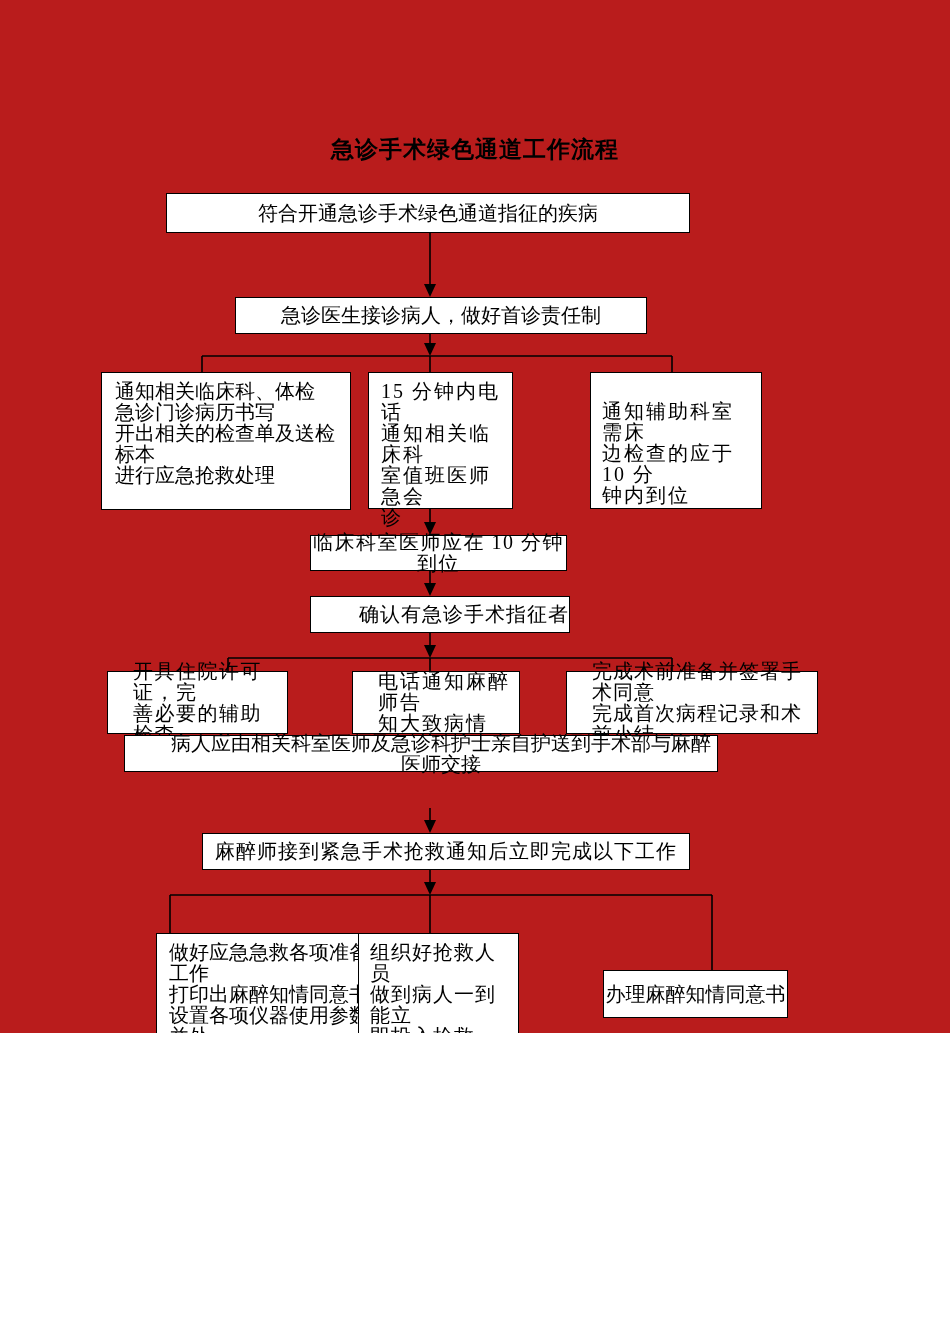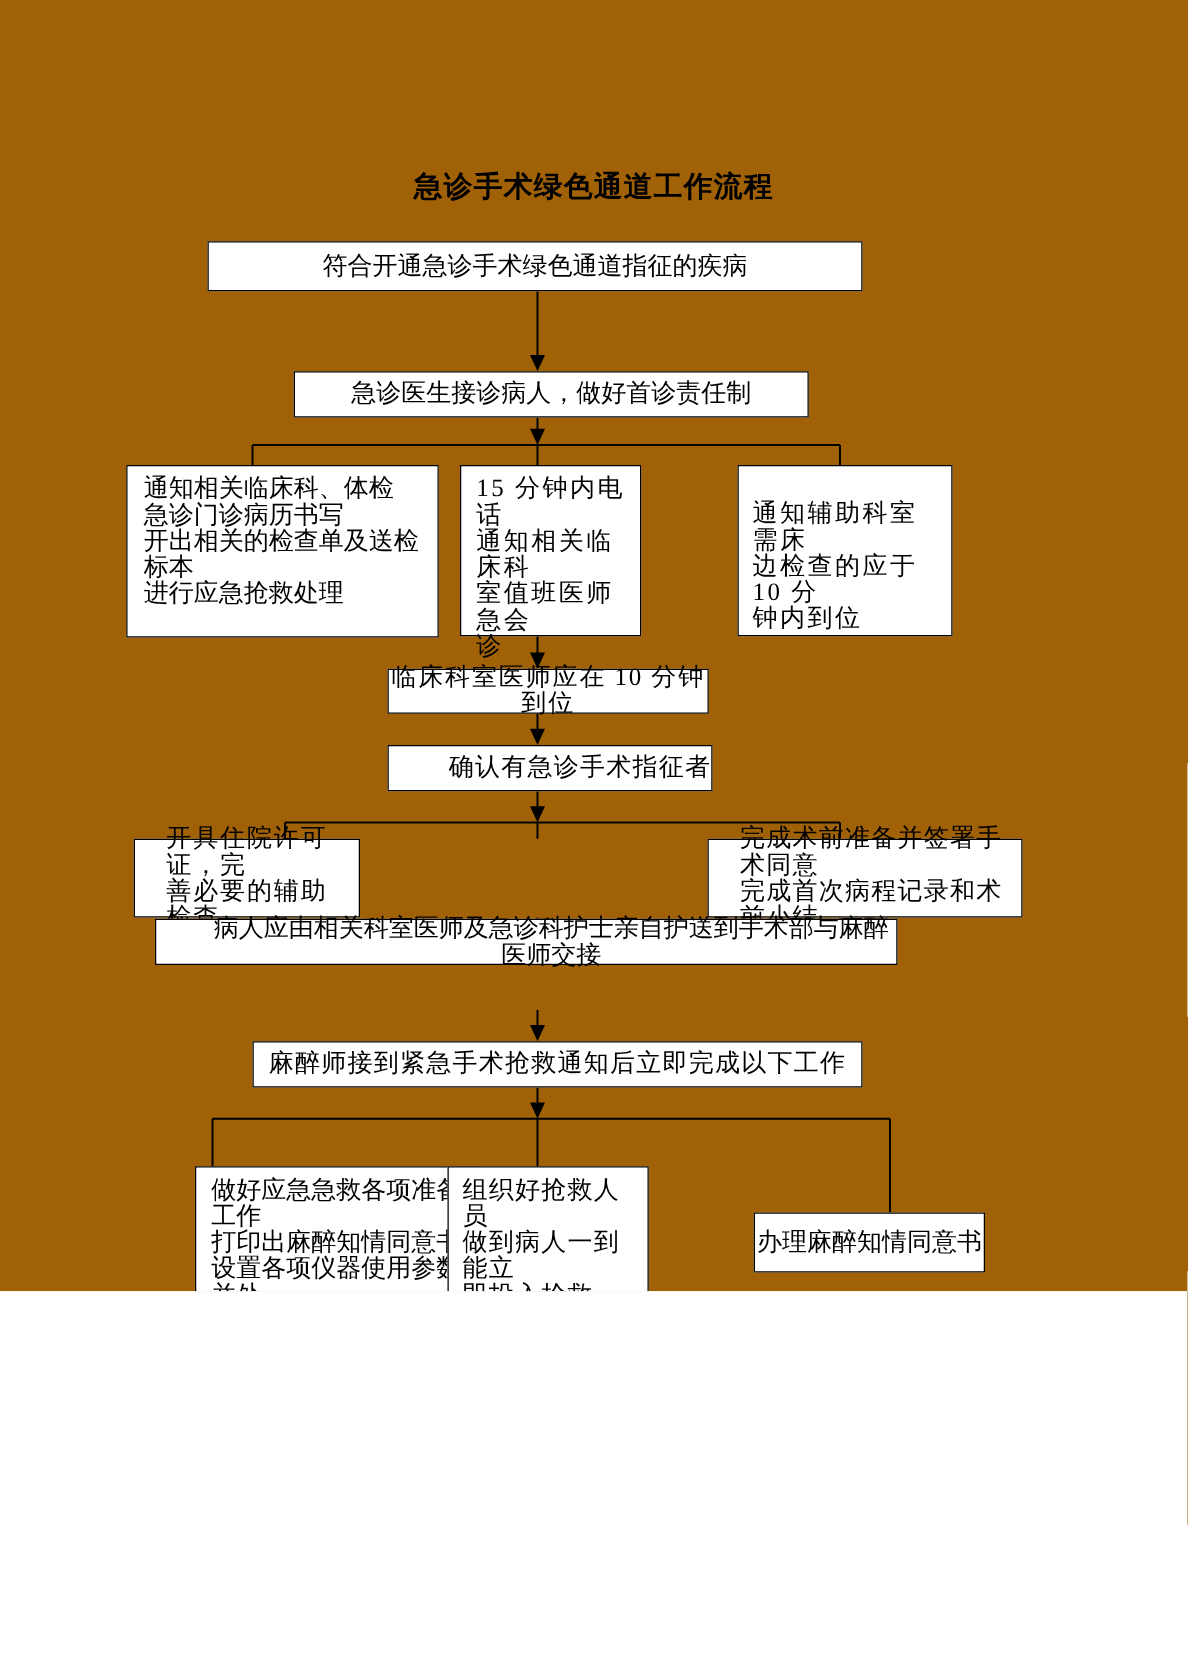--- a/index.html
+++ b/index.html
@@ -1,20 +1,20 @@
 <!DOCTYPE html>
 <html><head>
 <meta charset="utf-8">
 <style>
   html, body { margin: 0; padding: 0; background: #ffffff; }
   #page {
     position: relative;
     width: 950px;
     height: 1033px;
-    background: #a16207;
+    background: #b91c1c;
     font-family: "Liberation Serif", "DejaVu Serif", serif;
     color: #000000;
     overflow: hidden;
   }
   #connectors {
     position: absolute;
     left: 0; top: 0;
     width: 950px; height: 1344px;
     z-index: 1;
   }
@@ -151,20 +151,22 @@
 边检查的应于 10 分
 钟内到位</div>
 
   <div class="node center ls15" style="left:310px; top:535px; width:257px; height:36px;">临床科室医师应在 10 分钟到位</div>
 
   <div class="node center ls1" style="left:310px; top:596px; width:260px; height:37px;padding-left:48px;">确认有急诊手术指征者</div>
 
   <div class="node vcenter-left ls15" style="left:107px; top:671px; width:181px; height:63px;">开具住院许可证，完
 善必要的辅助检查</div>
 
+  <div class="node vcenter-left ls2" style="left:352px; top:671px; width:168px; height:63px;">电话通知麻醉师告
+知大致病情</div>
 
   <div class="node vcenter-left ls1" style="left:566px; top:671px; width:252px; height:63px;">完成术前准备并签署手术同意
 完成首次病程记录和术前小结</div>
 
   <div class="node center" style="left:124px; top:735px; width:594px; height:37px;padding-left:40px;">病人应由相关科室医师及急诊科护士亲自护送到手术部与麻醉医师交接</div>
 
   <div class="node center ls1" style="left:202px; top:833px; width:488px; height:37px;">麻醉师接到紧急手术抢救通知后立即完成以下工作</div>
 
   <div class="node topleft" style="left:108px; top:933px; width:228px; height:123px; padding-left:12px;margin-left:48px;">做好应急急救各项准备工作
 打印出麻醉知情同意书

